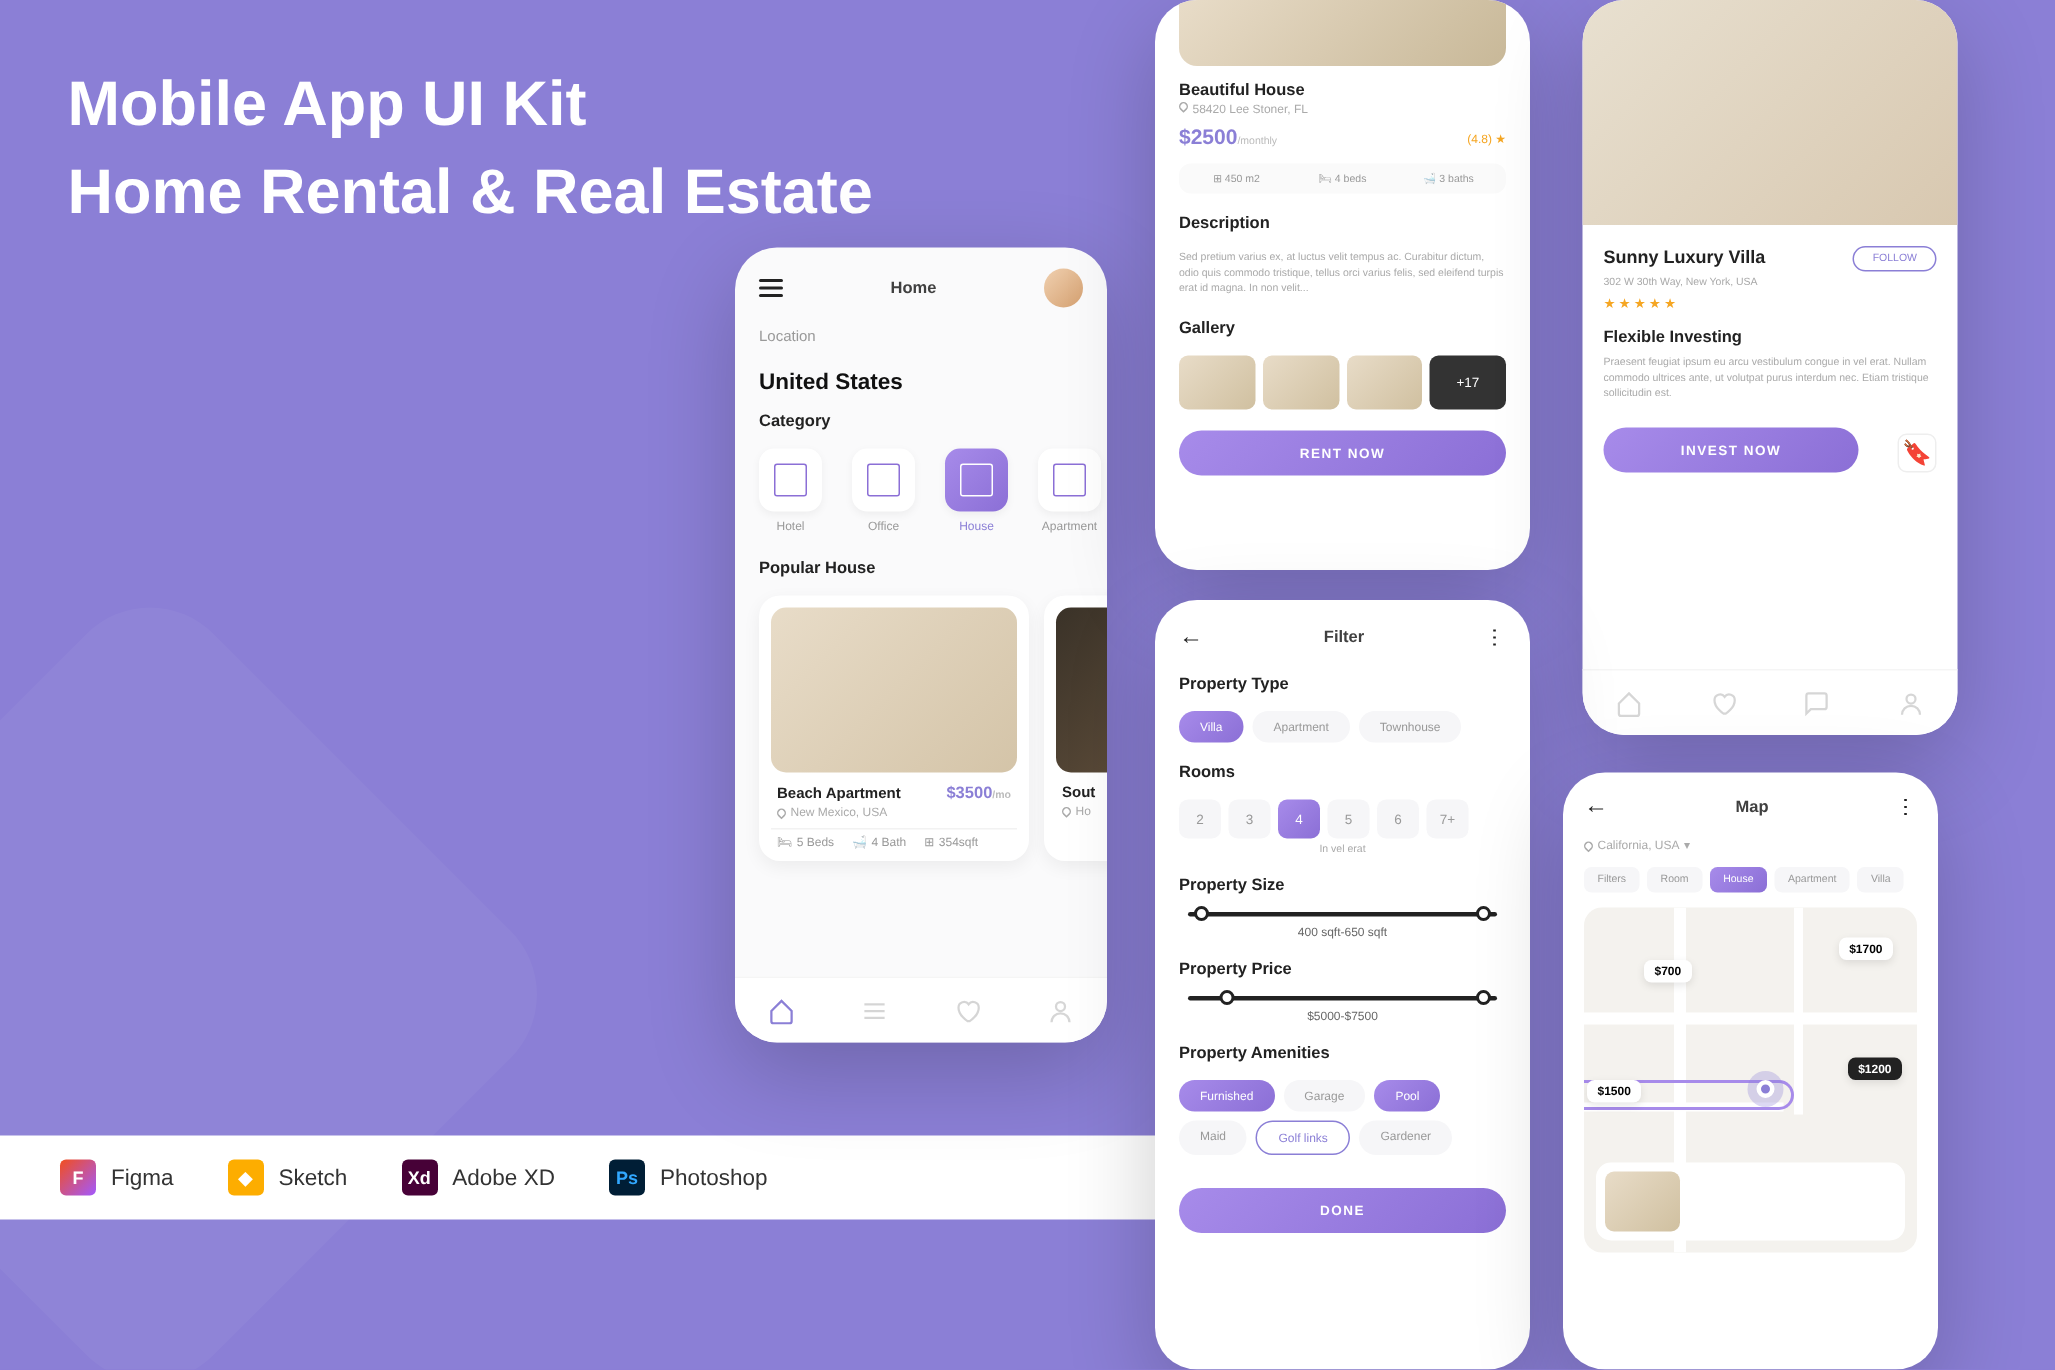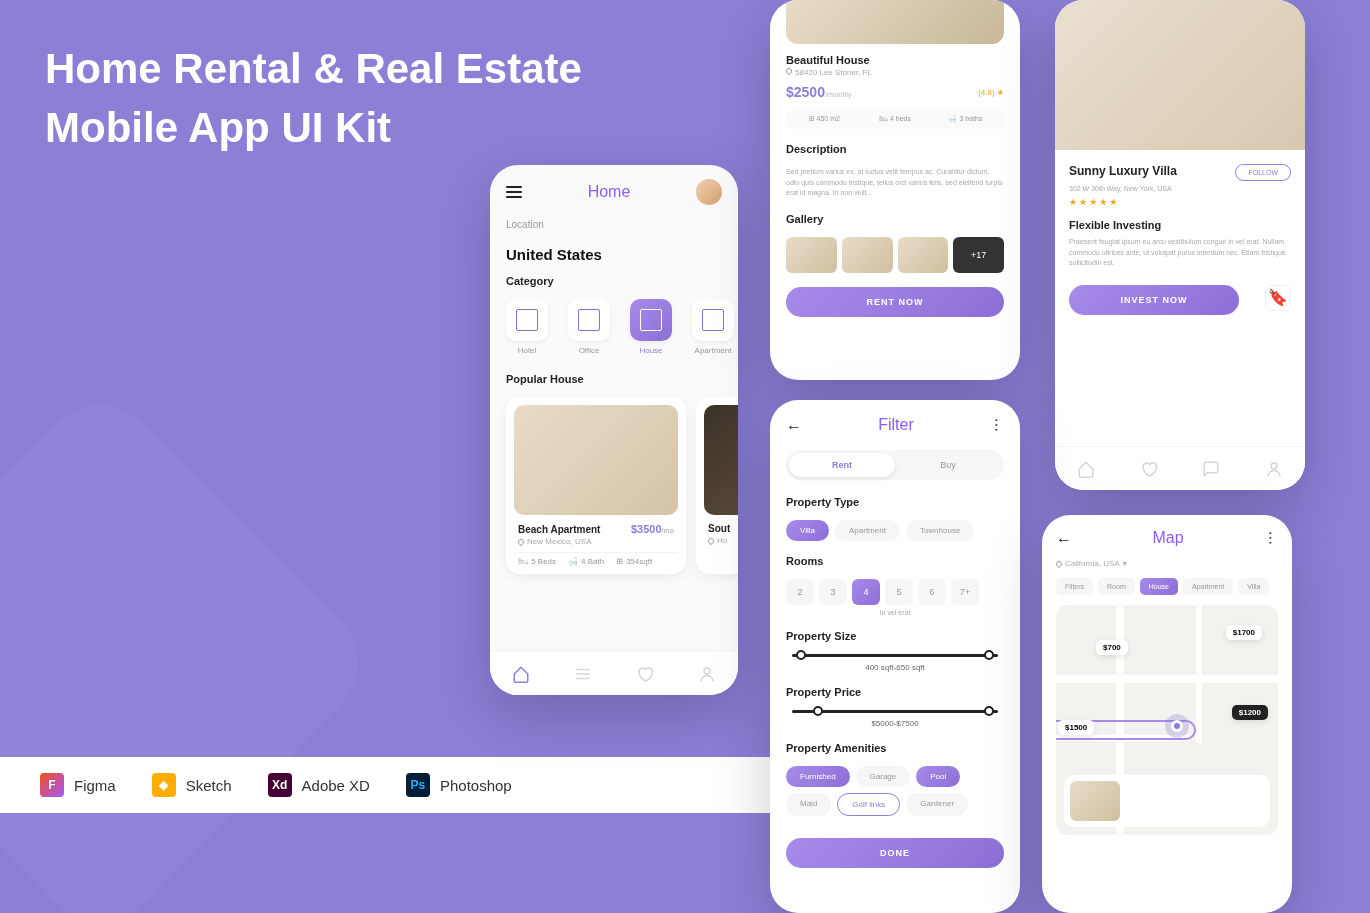--- a/index.html
+++ b/index.html
@@ -12,21 +12,21 @@
 .p1{left:490px;top:165px;width:248px;height:530px}
 .p2{left:770px;top:0;width:250px;height:380px;padding:0 16px 16px}
 .p3{left:1055px;top:0;width:250px;height:490px}
 .p4{left:770px;top:400px;width:250px;height:513px;padding:16px}
 .p5{left:1042px;top:515px;width:250px;height:398px}
 .sec-label{font-size:10px;color:#999;margin-bottom:16px}
 .sec-title{font-size:11px;font-weight:700;color:#222;margin-bottom:12px}
 .hdr{display:flex;align-items:center;justify-content:space-between;padding:14px 16px}
 .menu-icon{display:flex;flex-direction:column;gap:3px}
 .menu-icon span{width:16px;height:2px;background:#222;border-radius:1px}
-.hdr-title{font-size:16px;font-weight:400;color:#8b5cf6}
+.hdr-title{font-size:11px;font-weight:700;color:#404040}
 .avatar{width:26px;height:26px;border-radius:50%;background:linear-gradient(135deg,#f0d0b0,#d4a070)}
 .p1-body{padding:0 16px}
 .loc-val{font-size:15px;font-weight:700;color:#111;margin-bottom:12px}
 .search-box{background:#fff;border-radius:10px;padding:10px 12px;display:flex;align-items:center;gap:8px;margin-bottom:18px;box-shadow:0 2px 8px rgba(0,0,0,0.04)}
 .search-icon{width:14px;height:14px;border:1.5px solid #ccc;border-radius:50%;position:relative}
 .search-icon::after{content:'';position:absolute;width:5px;height:1.5px;background:#ccc;bottom:-2px;right:-3px;transform:rotate(45deg)}
 .search-ph{font-size:10px;color:#ccc}
 .cats{display:flex;gap:20px;margin-bottom:18px}
 .cat{flex:1;display:flex;flex-direction:column;align-items:center;gap:5px}
 .cat-box{width:42px;height:42px;background:#fff;border-radius:10px;display:flex;align-items:center;justify-content:center;box-shadow:0 2px 6px rgba(0,0,0,0.05)}
@@ -70,21 +70,21 @@
 .star{color:#f5a623;font-size:9px}
 .invest-box{background:linear-gradient(135deg,#b89aef,#9370db);border-radius:12px;padding:12px;color:#fff;margin-bottom:14px}
 .invest-amt{font-size:15px;font-weight:700}
 .invest-raised{font-size:7px;opacity:0.9;margin:3px 0 8px}
 .prog-bar{height:3px;background:rgba(255,255,255,0.4);border-radius:2px;margin-bottom:6px;position:relative}
 .prog-fill{height:100%;width:45%;background:#fff;border-radius:2px}
 .prog-row{display:flex;justify-content:space-between;font-size:7px}
 .prog-pct{background:#fff;color:#8B7FD6;padding:1px 6px;border-radius:6px;font-weight:600}
 .p3-sec{font-size:11px;font-weight:700;color:#222;margin-bottom:6px}
 .p3-desc{font-size:7px;color:#aaa;line-height:1.5;margin-bottom:16px}
-.p3-btns{display:flex;gap:26px;align-items:flex-start}
+.p3-btns{display:flex;gap:26px;align-items:flex-end}
 .bookmark{width:26px;height:26px;border:1px solid #eee;border-radius:6px;display:flex;align-items:center;justify-content:center}
 .p4-hdr{display:flex;align-items:center;justify-content:space-between;margin-bottom:16px}
 .back-arrow{font-size:16px;color:#222}
 .dots{font-size:14px;color:#222;transform:rotate(90deg)}
 .seg{display:flex;background:#f6f6f8;border-radius:20px;padding:3px;margin-bottom:16px}
 .seg-opt{flex:1;text-align:center;padding:7px;font-size:9px;border-radius:18px;color:#999}
 .seg-opt.active{background:#fff;color:#8B7FD6;font-weight:600;box-shadow:0 2px 4px rgba(0,0,0,0.08)}
 .chips{display:flex;gap:6px;margin-bottom:14px;flex-wrap:wrap}
 .chip{padding:6px 14px;font-size:8px;border-radius:14px;background:#f6f6f8;color:#999}
 .chip.active{background:linear-gradient(135deg,#a78bea,#8b6fd6);color:#fff}
@@ -111,22 +111,22 @@
 .map-card-img{width:50px;height:40px;background:linear-gradient(135deg,#e8dcc8,#d0c0a0);border-radius:6px}
 .pin-icon{width:6px;height:6px;border:1px solid #aaa;border-radius:50% 50% 50% 0;transform:rotate(-45deg)}
 .bg-shape{position:absolute;left:-100px;bottom:50px;width:400px;height:400px;background:rgba(255,255,255,0.04);transform:rotate(45deg);border-radius:60px}
 </style>
 </head>
 <body>
 
 <div class="bg-shape"></div>
 
 <div class="title">
+  <div>Mobile App UI Kit</div>
   <div>Home Rental &amp; Real Estate</div>
-  <div>Mobile App UI Kit</div>
 </div>
 
 <div class="toolbar">
   <div class="tool">
       <div class="tool-icon" style="background:linear-gradient(135deg,#f24e1e,#a259ff)">F</div>
       <span>Figma</span>
     </div>
   <div class="tool">
       <div class="tool-icon" style="background:#fdad00">◆</div>
       <span>Sketch</span>
@@ -293,24 +293,20 @@
         <path d="M4 22a8 8 0 0116 0"></path>
       </svg>
   </div>
 </div>
 
 <div class="phone p4">
   <div class="p4-hdr">
     <span class="back-arrow">←</span>
     <span class="hdr-title">Filter</span>
     <span class="dots">⋯</span>
-  </div>
-  <div class="seg">
-    <div class="seg-opt active">Rent</div>
-    <div class="seg-opt">Buy</div>
   </div>
   <div class="sec-title">Property Type</div>
   <div class="chips">
     <div class="chip active">Villa</div>
     <div class="chip">Apartment</div>
     <div class="chip">Townhouse</div>
   </div>
   <div class="sec-title">Rooms</div>
   <div class="rooms">
     <div class="room-n">2</div>

